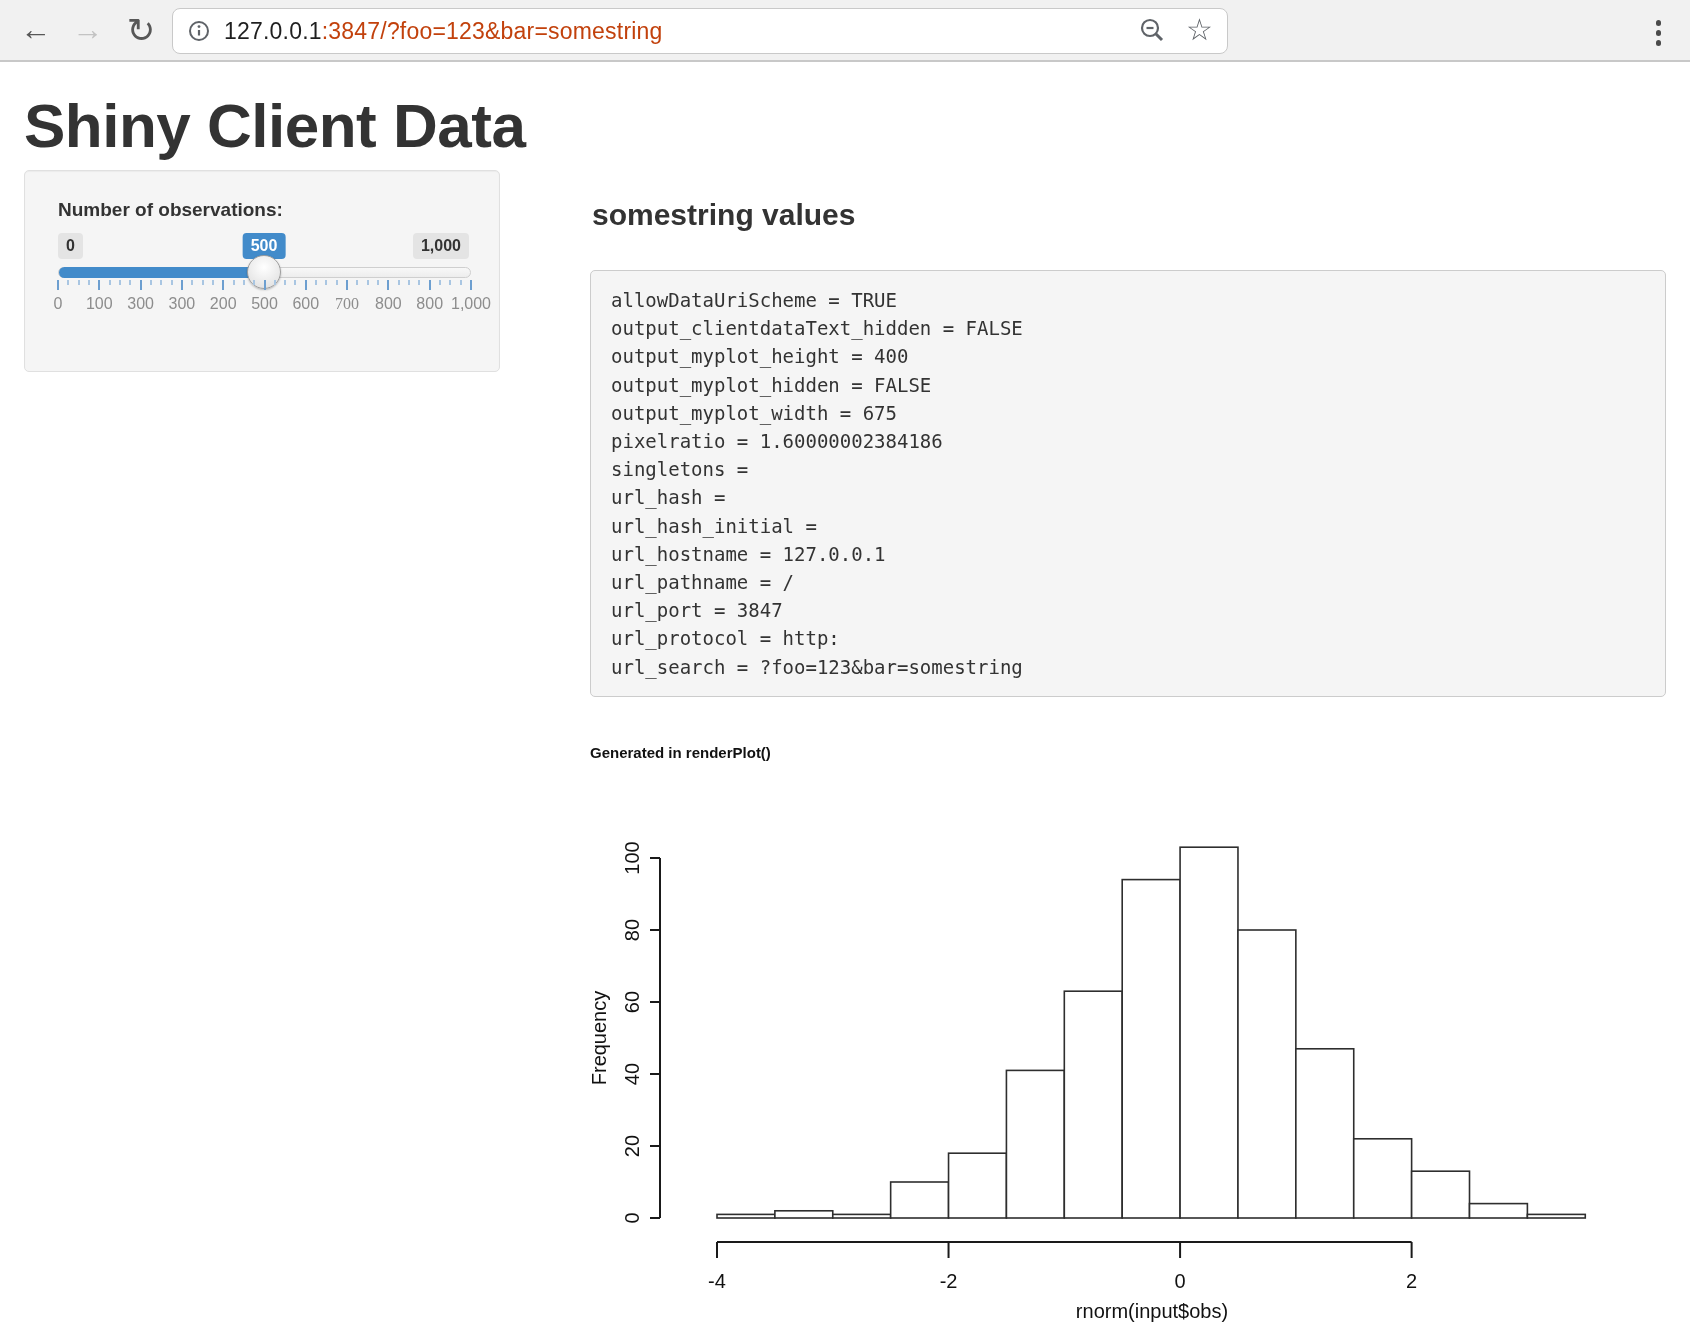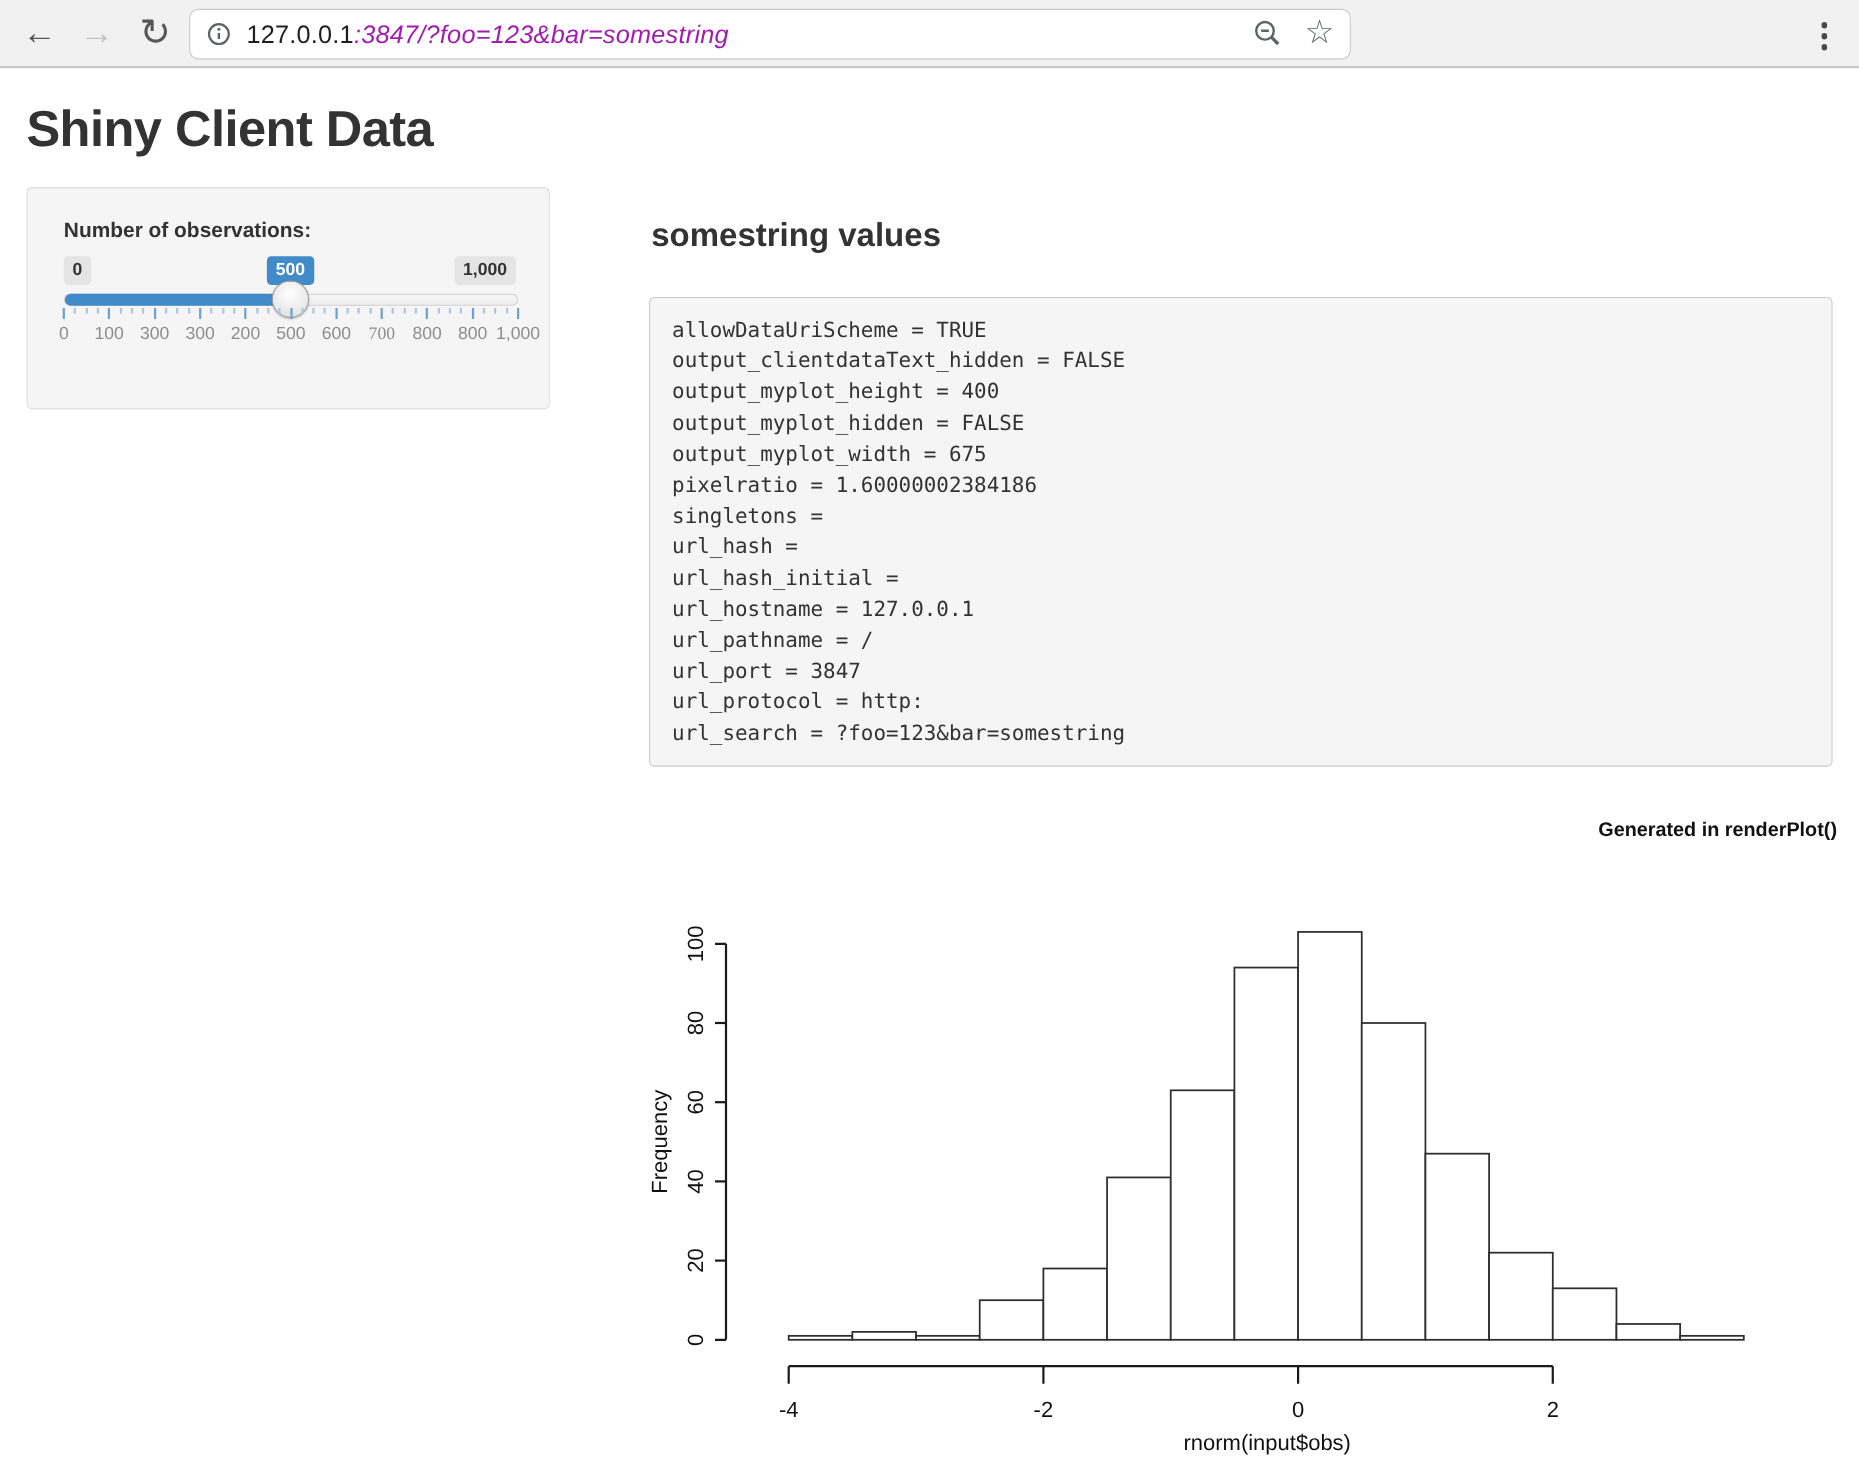--- a/index.html
+++ b/index.html
@@ -17,31 +17,31 @@
     color:#575757;font-size:31px;line-height:60px;cursor:pointer;user-select:none;
   }
   .nav-icon.disabled{color:#c3c3c3;}
   .omnibox{
     position:absolute;left:172px;top:8px;width:1056px;height:46px;background:#fff;
     border:1px solid #c9c9c9;border-radius:8px;box-sizing:border-box;
     display:flex;align-items:center;padding:0 14px;
   }
   .url-text{font-size:23px;letter-spacing:.2px;margin-left:13px;white-space:nowrap;overflow:hidden;}
   .url-host{color:#1f1f1f;}
-  .url-rest{color:#a21caf;font-style:italic;}
+  .url-rest{color:#c2410c;}
   .omni-spacer{flex:1;}
   .omni-icon{display:flex;align-items:center;margin-left:20px;cursor:pointer;}
   .star-icon{font-size:30px;color:#5f6368;line-height:30px;margin-top:-3px;}
   .menu-dots{
     position:absolute;right:26px;top:17px;display:flex;flex-direction:column;gap:4.5px;cursor:pointer;padding:3px;
   }
   .menu-dots span{width:5.5px;height:5.5px;border-radius:50%;background:#4a4a4a;}
   
   .page-title{
-    position:absolute;left:24px;top:90px;font-size:46px;font-weight:bold;color:#333;letter-spacing:-.5px;
+    position:absolute;left:24px;top:90px;font-size:62px;font-weight:bold;color:#333;letter-spacing:-.5px;
   }
   
   .well{
     position:absolute;left:24px;top:170px;width:476px;height:202px;
     background:#f5f5f5;border:1px solid #e0e0e0;border-radius:5px;box-sizing:border-box;
     box-shadow:inset 0 1px 1px rgba(0,0,0,.04);
   }
   .slider-label{position:absolute;left:33px;top:28px;font-size:19px;font-weight:bold;color:#333;}
   .badge{
     position:absolute;top:62px;height:26px;padding:0 8px;border-radius:4px;background:#e4e4e4;
@@ -76,22 +76,22 @@
   .cd-pre{
     position:absolute;left:590px;top:270px;width:1076px;height:427px;box-sizing:border-box;
     background:#f5f5f5;border:1px solid #cccccc;border-radius:5px;
     padding:15px 20px;margin:0;
     font-family:"DejaVu Sans Mono",monospace;font-size:19px;line-height:28.2px;color:#333;
     white-space:pre;overflow:hidden;
   }
   
   .plot-wrap{position:absolute;left:590px;top:718px;width:1080px;height:618px;overflow:hidden;}
   .plot-title{
-    position:absolute;left:0;top:26px;width:1080px;text-align:right;
-    font-size:18px;font-weight:bold;color:#111;
+    position:absolute;left:0;top:26px;width:1080px;text-align:left;
+    font-size:15px;font-weight:bold;color:#111;
   }
   .plot-wrap svg{position:absolute;left:0;top:0;}
 </style>
 </head>
 <body>
 
 <div class="toolbar">
   <div class="nav-icon" style="left:18px;width:36px;">←</div>
   <div class="nav-icon disabled" style="left:70px;width:36px;">→</div>
   <div class="nav-icon" style="left:122px;width:38px;font-size:34px;">↻</div>

